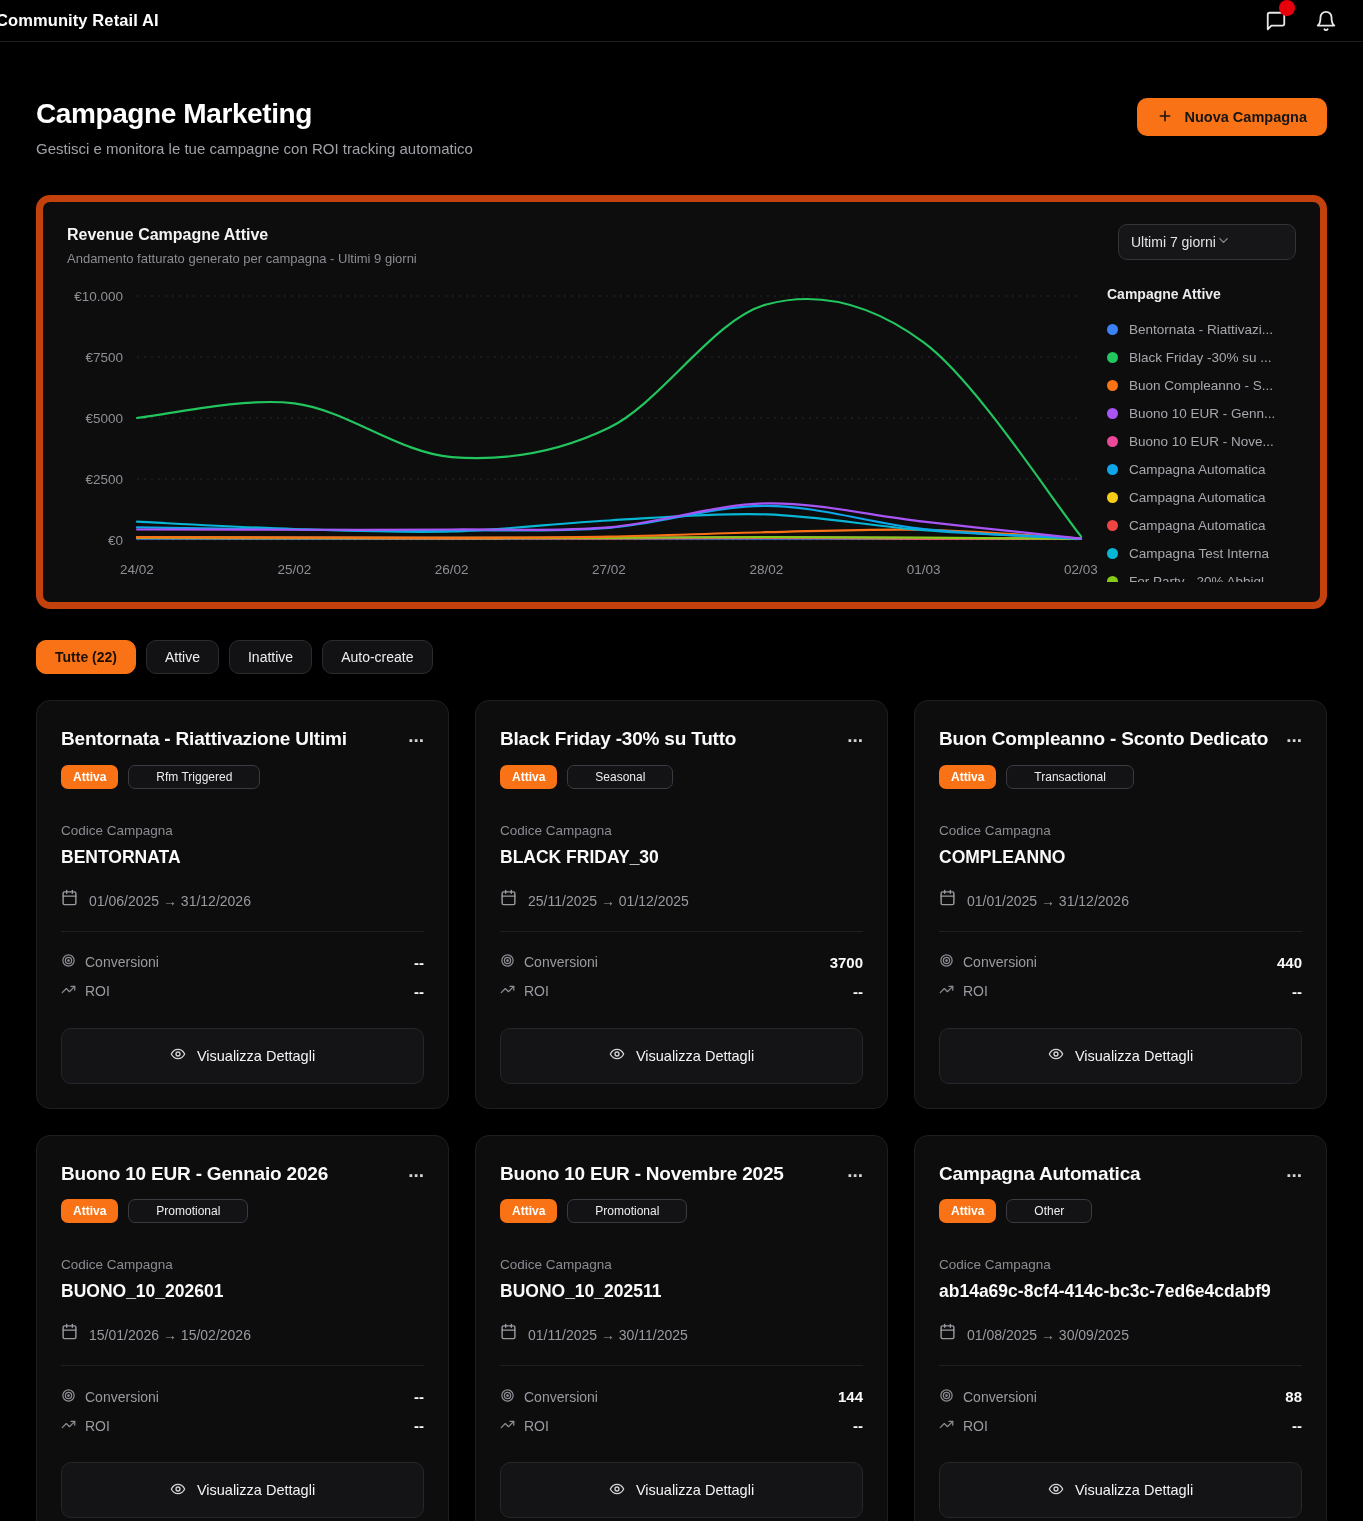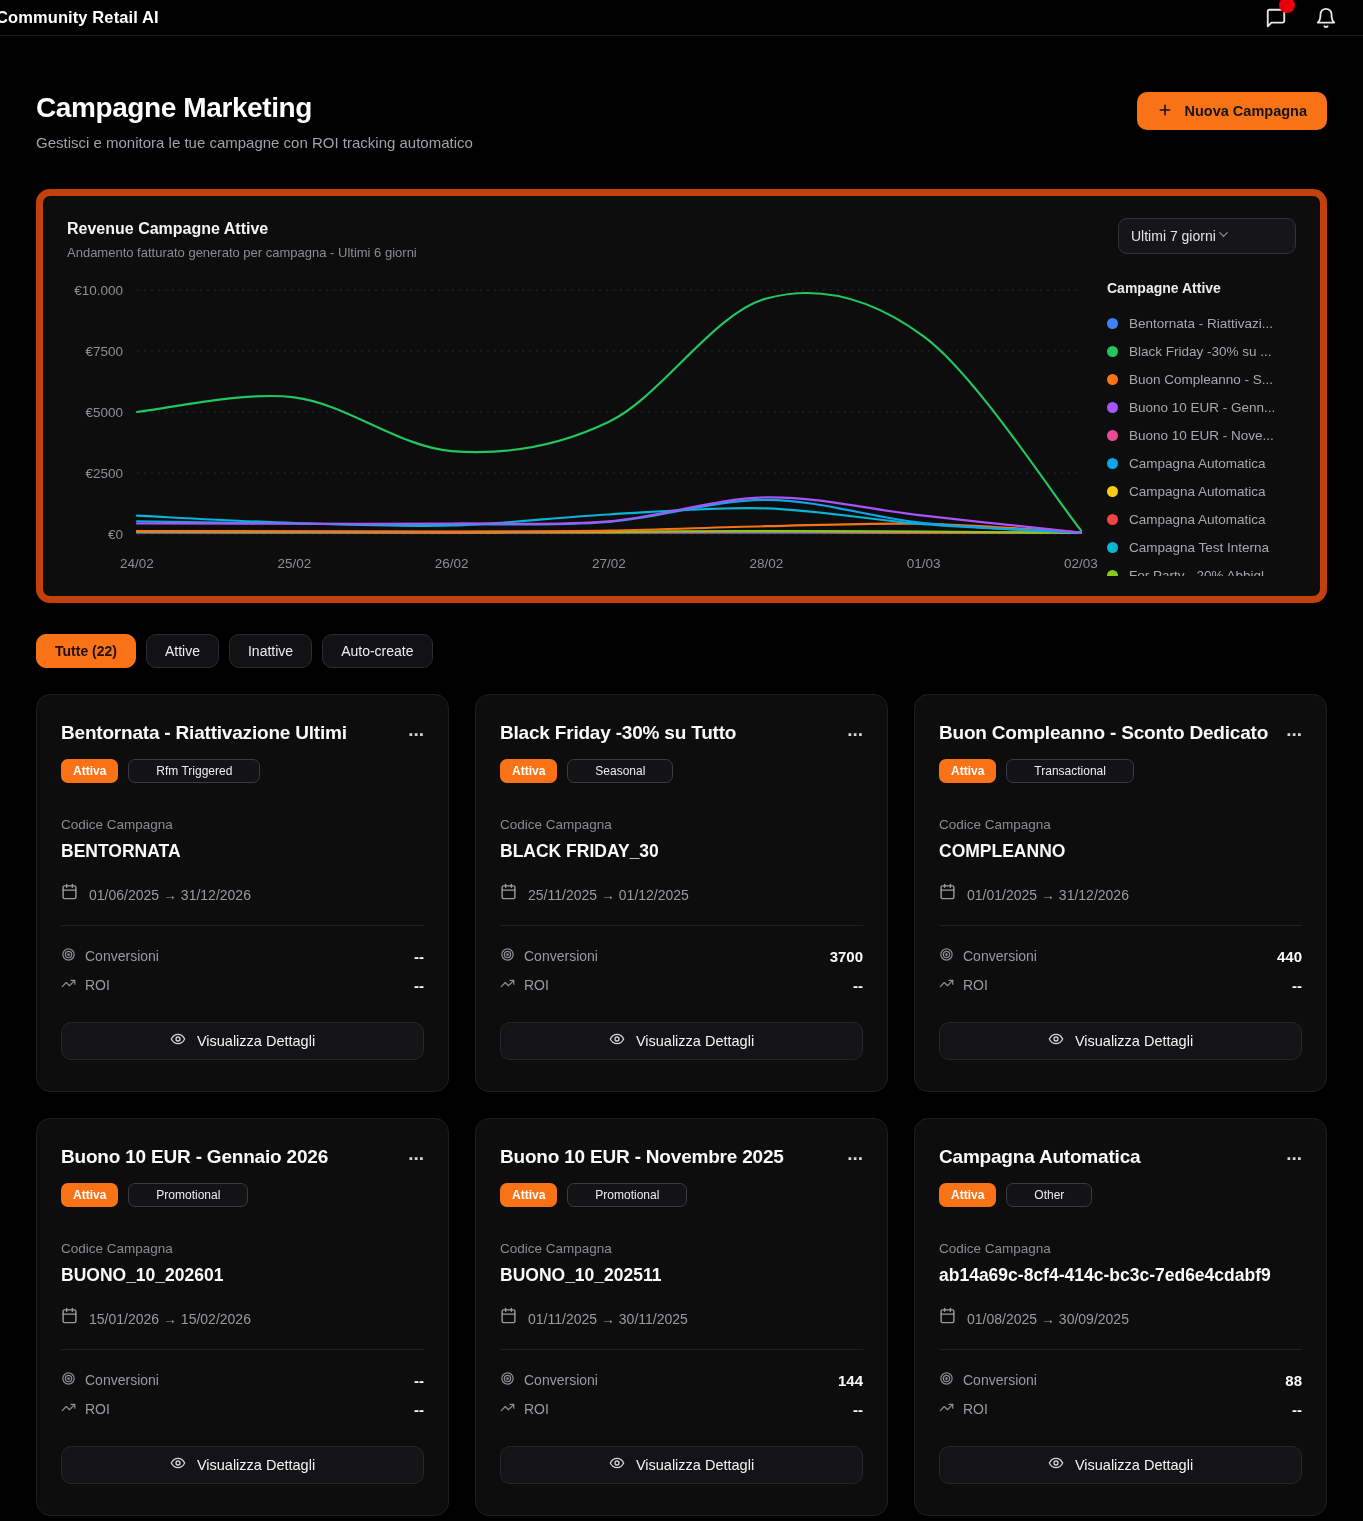--- a/index.html
+++ b/index.html
@@ -2,21 +2,21 @@
 <html style="--accent: #f97316;"><head>
 <meta charset="utf-8">
 <style>
   * { margin:0; padding:0; box-sizing:border-box; }
   html,body { background:#000; }
   body {
     width:1363px; height:1521px; overflow:hidden; position:relative;
     font-family:"Liberation Sans", sans-serif; color:#fafafa;
   }
   
-  .topbar{ height:36px; display:flex; align-items:center; padding:0 26px 0 0; border-bottom:1px solid #1c1c1f; }
+  .topbar{ height:42px; display:flex; align-items:center; padding:0 26px 0 0; border-bottom:1px solid #1c1c1f; }
   .app-title{ font-size:16.5px; font-weight:700; color:#fff; margin-left:-4px; letter-spacing:.1px; }
   .topbar-icons{ margin-left:auto; display:flex; gap:28px; align-items:center; }
   .icon-btn{ position:relative; width:22px; height:22px; color:#e7e7ea; cursor:pointer; }
   .icon-btn svg{ width:22px; height:22px; display:block; }
   .noti-badge{ position:absolute; top:-10px; right:-8px; width:16px; height:16px; border-radius:50%; background:#e7000b; }
   
   main{ padding:0 36px; }
   .page-header{ display:flex; align-items:flex-start; margin-top:56px; }
   .page-title{ font-size:28px; font-weight:700; letter-spacing:-.4px; color:#fff; }
   .page-subtitle{ margin-top:10px; font-size:15px; color:#a1a1aa; }
@@ -56,21 +56,21 @@
   .badge-type{ border:1px solid #3a3a40; background:#131316; color:#ededf0; font-size:12px; font-weight:500; padding:4px 27px; border-radius:7px; }
   .code-label{ margin-top:34px; font-size:13.5px; color:#8b8b92; }
   .code-value{ margin-top:5px; font-size:17.5px; font-weight:700; color:#fafafa; line-height:1.6; word-break:break-word; }
   .date-row{ margin-top:18px; display:flex; align-items:flex-end; gap:11px; color:#9a9aa1; font-size:14px; }
   .date-row svg{ width:17px; height:17px; flex:none; color:#9a9aa1; }
   .divider{ margin-top:22px; border-top:1px solid #202024; }
   .metrics{ margin-top:16px; }
   .metric-row{ display:flex; align-items:center; height:29px; color:#9a9aa1; font-size:14px; gap:9px; }
   .metric-row svg{ width:15px; height:15px; color:#8b8b92; flex:none; }
   .metric-value{ margin-left:auto; color:#fafafa; font-size:15px; font-weight:700; }
-  .details-btn{ margin-top:22px; height:38px; width:100%; background:#141416; border:1px solid #26262b;
+  .details-btn{ margin-top:22px; height:56px; width:100%; background:#141416; border:1px solid #26262b;
     border-radius:10px; display:flex; align-items:center; justify-content:center; gap:11px;
     color:#f4f4f5; font-size:14.5px; font-weight:500; font-family:inherit; cursor:pointer; }
   .details-btn svg{ width:16px; height:16px; color:#d4d4d8; }
   
   .tick-label{ font-family:"Liberation Sans",sans-serif; font-size:13.5px; fill:#8e8e95; }
 </style>
 </head>
 <body>
 
 <div class="topbar">
@@ -107,21 +107,21 @@
         <svg viewBox="0 0 24 24" fill="none" stroke="currentColor" stroke-width="2.4" stroke-linecap="round">
             <path d="M12 5v14M5 12h14"></path>
           </svg>
       </span>
       <span>Nuova Campagna</span>
     </button>
   </div>
 
   <section class="chart-card">
     <div class="chart-title">Revenue Campagne Attive</div>
-    <div class="chart-subtitle">Andamento fatturato generato per campagna - Ultimi 6 giorni</div>
+    <div class="chart-subtitle">Andamento fatturato generato per campagna - Ultimi 9 giorni</div>
     <div class="range-dropdown">
       <span>Ultimi 7 giorni</span>
       <span>
         <svg viewBox="0 0 24 24" fill="none" stroke="currentColor" stroke-width="2" stroke-linecap="round" stroke-linejoin="round">
             <path d="m6 9 6 6 6-6"></path>
           </svg>
       </span>
     </div>
     <div class="chart-flex">
       <svg id="chart-svg" width="1030" height="316">

